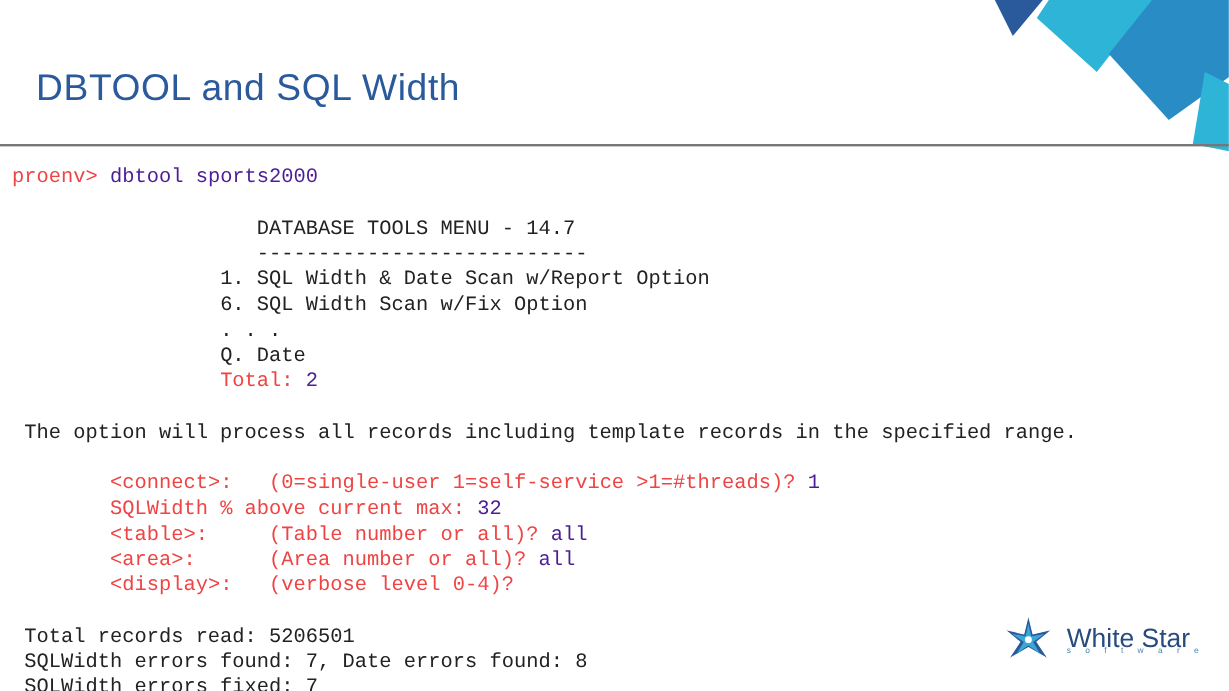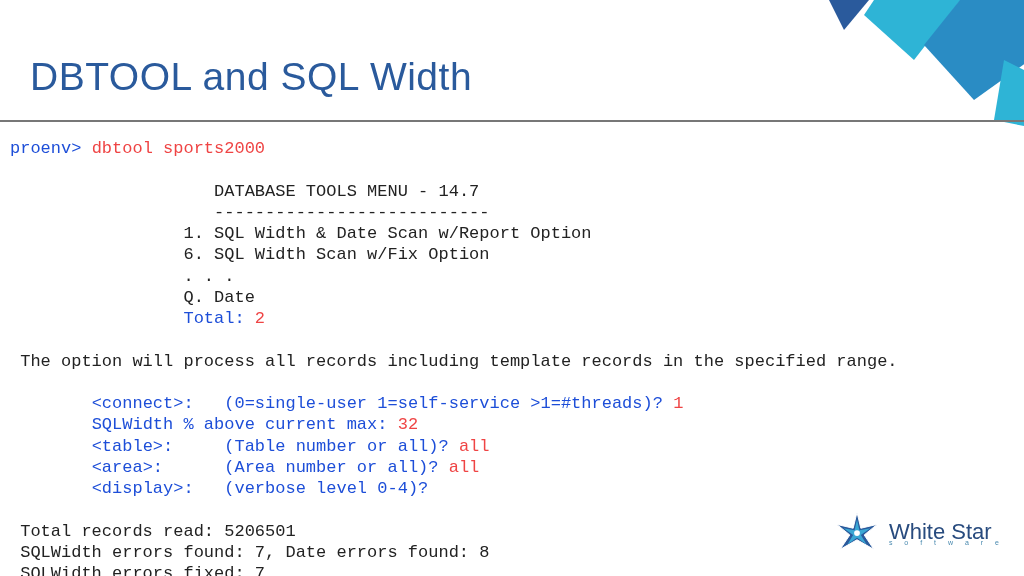--- a/index.html
+++ b/index.html
@@ -1,22 +1,22 @@
 <!DOCTYPE html>
 <html><head>
 <meta charset="utf-8">
 <style>
   * { margin: 0; padding: 0; box-sizing: border-box; }
   html, body { width: 1024px; height: 576px; overflow: hidden; font-family: "Segoe UI", Arial, sans-serif; background: #fff; }
   .slide { position: relative; width: 1024px; height: 576px; }
-  .title { position: absolute; left: 30px; top: 55px; font-size: 39px; font-weight: 400; color: #2a5a9c; letter-spacing: 0.5px; }
+  .title { position: absolute; left: 30px; top: 55px; font-size: 31px; font-weight: 400; color: #2a5a9c; letter-spacing: 0.5px; }
   .hr { position: absolute; left: 0; top: 120px; width: 1024px; height: 2px; background: #777; }
   .term { position: absolute; left: 10px; top: 138px; font-family: Consolas, "Courier New", monospace; font-size: 17px; line-height: 1.25; color: #222; white-space: pre; }
-  .g { color: #1d4ed8; }
-  .p { color: #ef4444; }
+  .g { color: #ef4444; }
+  .p { color: #4c1d95; }
   .corner { position: absolute; top: -10px; right: -10px; width: 260px; height: 140px; overflow: visible; }
   .logo { position: absolute; right: 20px; bottom: 18px; display: flex; align-items: center; gap: 8px; }
   .logo-text { color: #284b7e; font-size: 22px; font-weight: 400; line-height: 0.9; }
   .logo-text .ws { display: inline; }
   .logo-sub { display: block; font-size: 7px; letter-spacing: 5px; color: #4989af; margin-top: -2px; }
 </style>
 </head>
 <body>
 
 <div class="slide">

